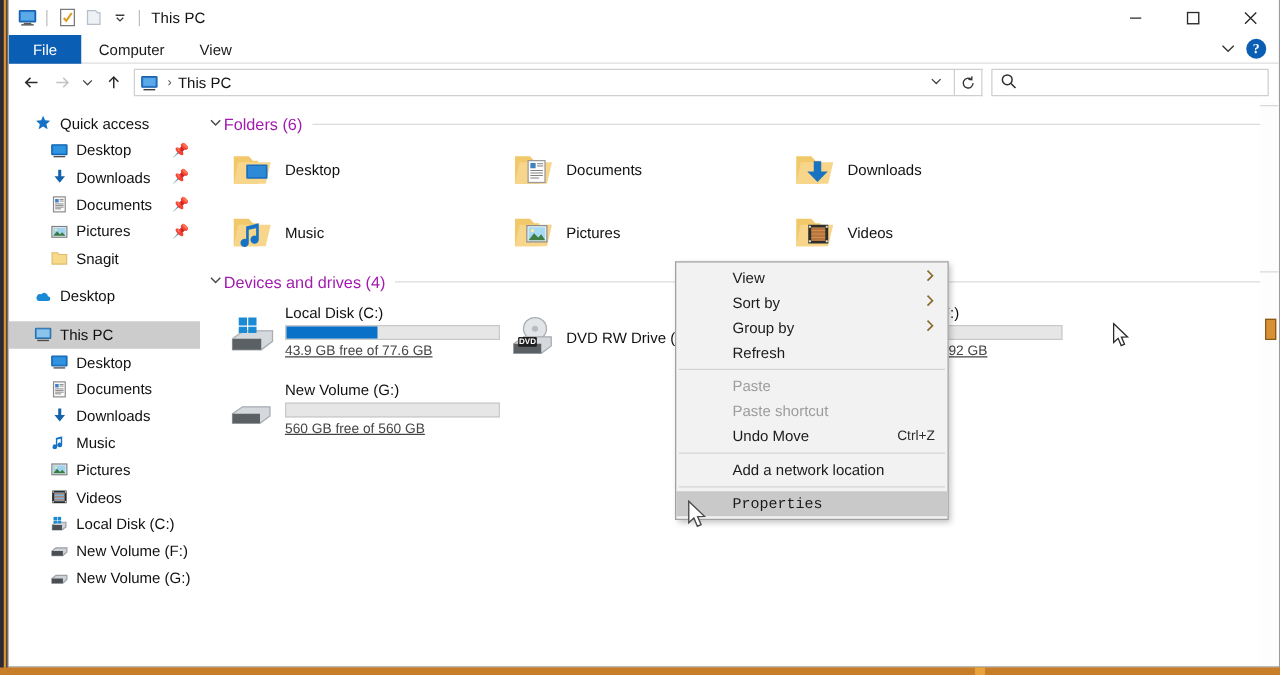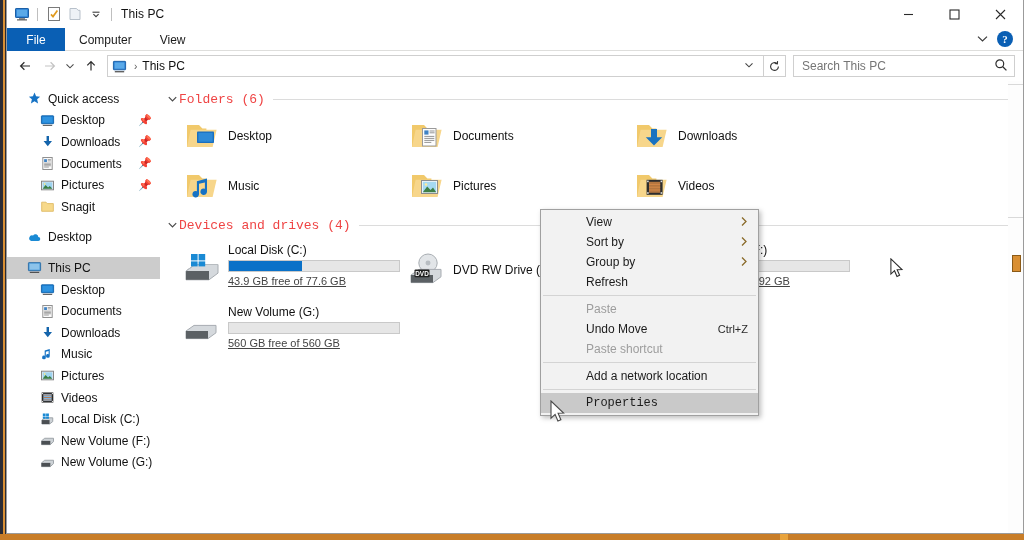--- a/index.html
+++ b/index.html
@@ -150,21 +150,21 @@
 
   
   .content {
     flex:1; position:relative; overflow:hidden; background:#fff;
     padding:8px 0 0 0;
   }
   .grouphdr {
     display:flex; align-items:center; height:20px; padding-left:5px; margin-bottom:2px;
   }
   .chev { color:#4a4a4a; font-size:10px; width:14px; text-align:center; }
-  .grouphdr .gtxt { font-size:13px; color:#ef4444;font-family:Liberation Mono, monospace; }
+  .grouphdr .gtxt { font-size:13px; color:#a21caf; }
   .gline { flex:1; height:1px; background:#dcdcdc; margin-left:8px; margin-right:14px; }
 
   .grid { display:flex; flex-wrap:wrap; padding-left:14px; }
   .tile { width:225px; height:50px; display:flex; align-items:center; padding-left:10px; }
   .tile .ic { width:36px; height:36px; flex:0 0 36px; position:relative; }
   .tile .nm { margin-left:8px; font-size:12px; color:#111; }
 
   .drivegrid { display:flex; flex-wrap:wrap; padding-left:14px; margin-top:2px; }
   .drive { width:225px; height:62px; display:flex; align-items:flex-start; padding-left:8px; padding-top:4px; }
   .drive .dic { width:40px; height:40px; flex:0 0 40px; margin-top:7px; position:relative; }
@@ -328,21 +328,20 @@
           </svg>
       </span>
     </div>
     <div class="refreshbtn">
       <svg width="13" height="13" viewBox="0 0 14 14">
         <path d="M11.2 7 a4.2 4.2 0 1 1 -1.5 -3.2" stroke="#333" stroke-width="1.2" fill="none"></path>
         <path d="M10.3 1.2 L10.1 4.1 L7.3 3.7" stroke="#333" stroke-width="1.2" fill="none"></path>
       </svg>
     </div>
     <div class="searchbox">
-      <input type="text" placeholder="Search This PC" style="">
       <span>
         <svg width="14" height="14" viewBox="0 0 14 14">
           <circle cx="5.8" cy="5.8" r="3.9" fill="none" stroke="#2f2f2f" stroke-width="1.2"></circle>
           <path d="M8.8 8.8 L12.4 12.4" stroke="#2f2f2f" stroke-width="1.3"></path>
         </svg>
       </span>
     </div>
   </div>
 
   <div class="bodyarea">
@@ -752,26 +751,26 @@
           </svg>
       </span>
     </div>
     <div class="mi">
       <span>Refresh</span>
     </div>
     <div class="mdiv"></div>
     <div class="mi disabled">
       <span>Paste</span>
     </div>
+    <div class="mi disabled">
+      <span>Paste shortcut</span>
+    </div>
     <div class="mi">
       <span>Undo Move</span>
       <span class="acc">Ctrl+Z</span>
-    </div>
-    <div class="mi disabled">
-      <span>Paste shortcut</span>
     </div>
     <div class="mdiv"></div>
     <div class="mi">
       <span>Add a network location</span>
     </div>
     <div class="mdiv"></div>
     <div class="mi hl">
       <span>Properties</span>
     </div>
   </div>

